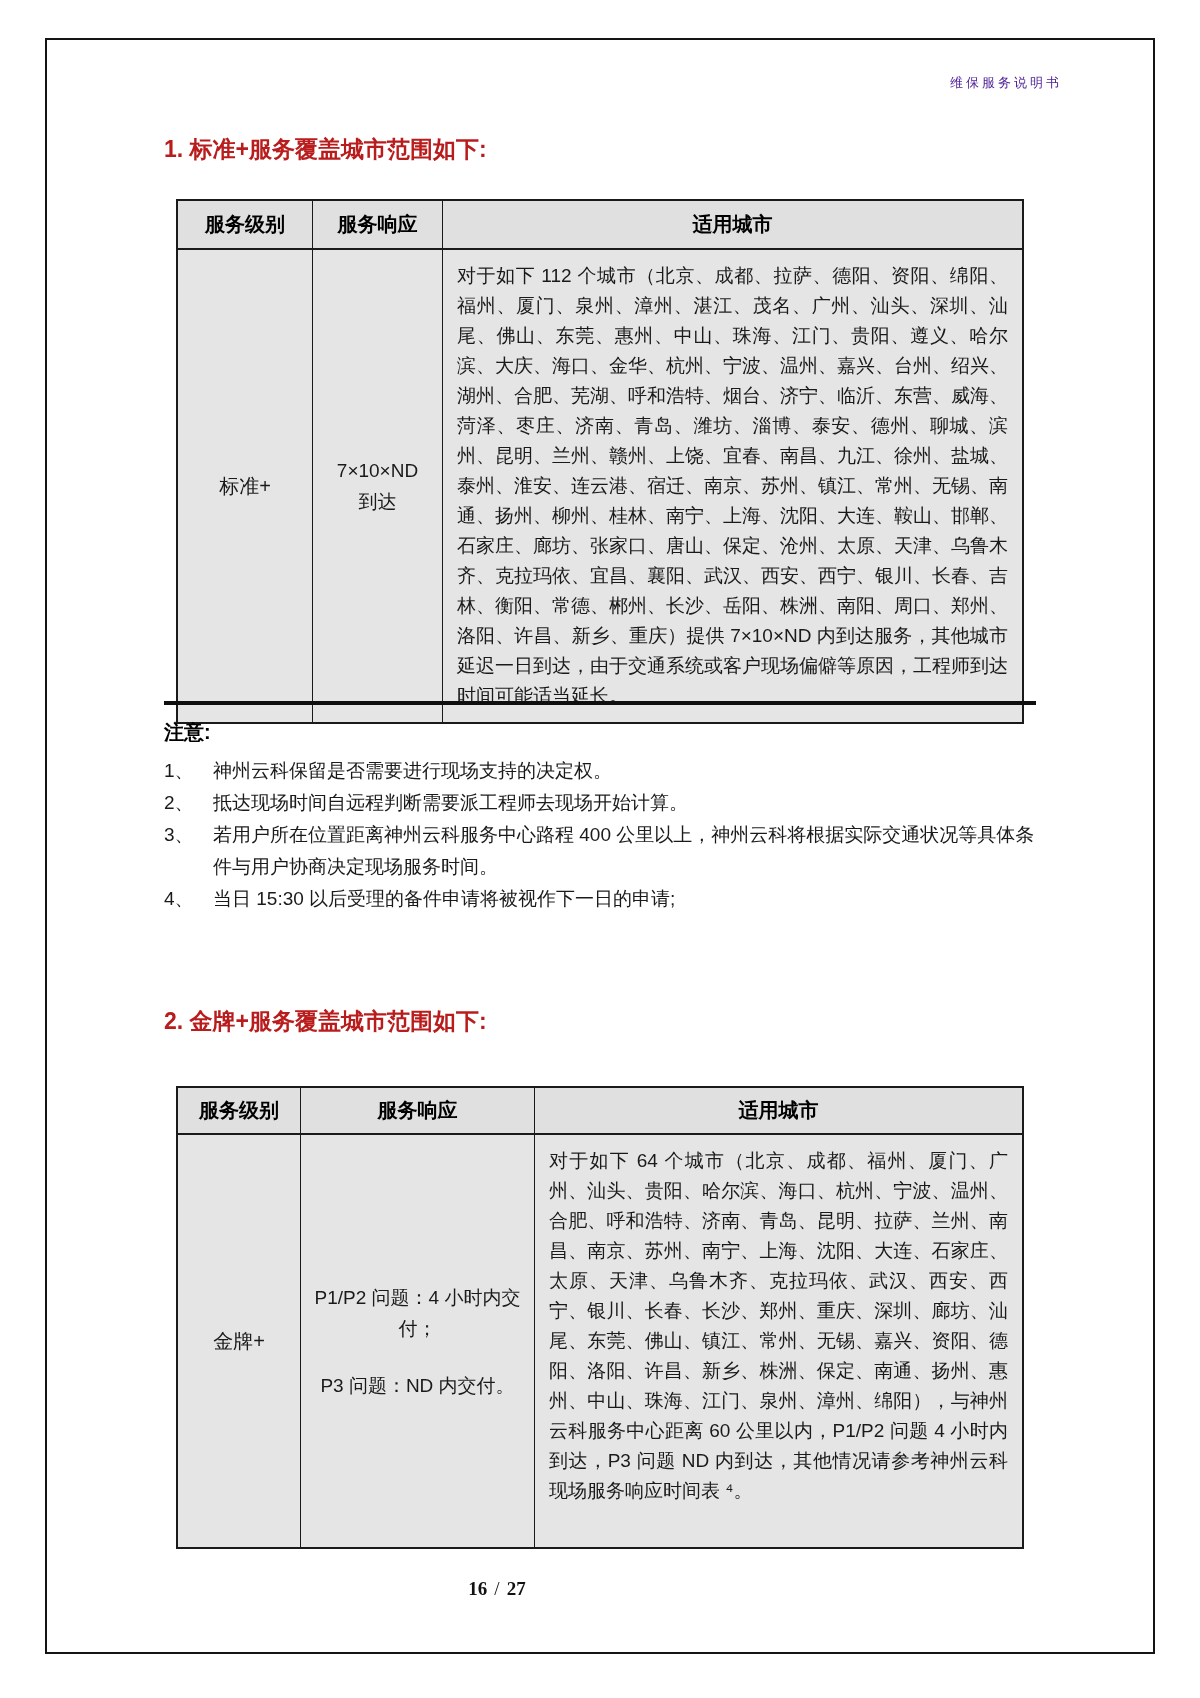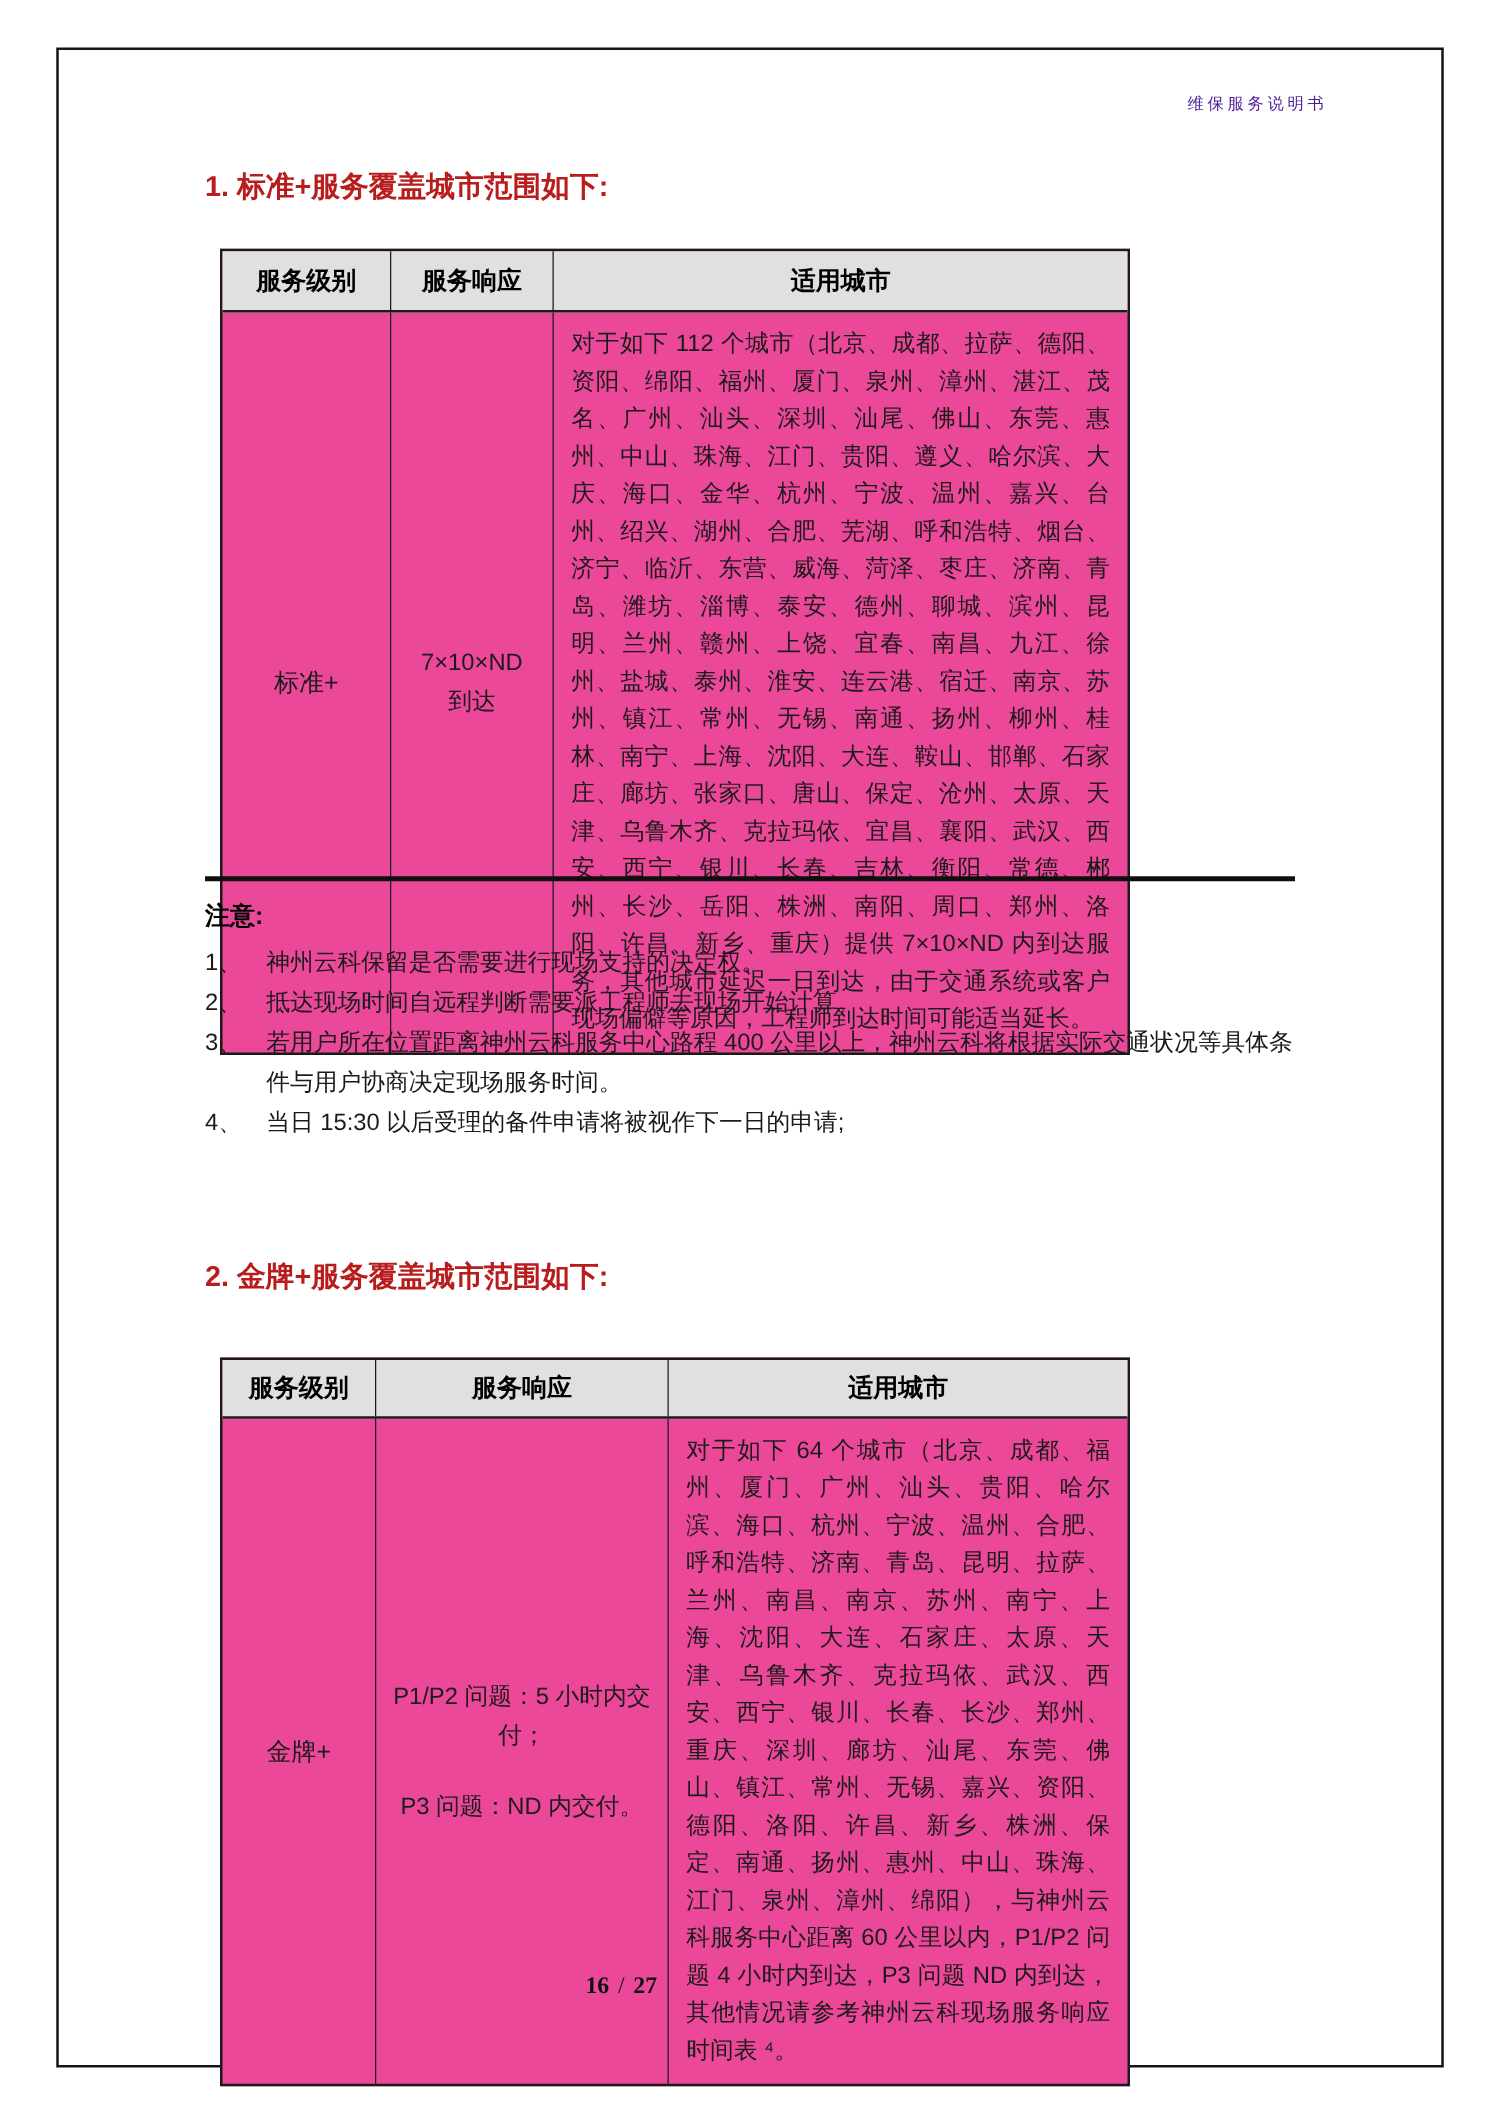--- a/index.html
+++ b/index.html
@@ -39,24 +39,24 @@
     font-weight: bold;
     color: #b91c1c;
   }
   .s1-heading { top: 134px; }
   .s2-heading { top: 1006px; }
 
   
   .tbl {
     position: absolute;
     left: 176px;
-    width: 728px;
+    width: 848px;
     border: 2px solid #1a1a1a;
     box-sizing: border-box;
-    background: #ec4899;
+    background: #e5e5e5;
   }
   .tbl-1 { top: 199px; }
   .tbl-2 { top: 1086px; }
   .tbl-header {
     display: flex;
     background: #e0e0e0;
     border-bottom: 2px solid #1a1a1a;
   }
   .th {
     font-size: 20px;
@@ -210,21 +210,21 @@
 
 <div class="tbl tbl-2">
   <div class="tbl-header">
     <div class="th t2-c1 cell-border-r">服务级别</div>
     <div class="th t2-c2 cell-border-r">服务响应</div>
     <div class="th t2-c3">适用城市</div>
   </div>
   <div class="tbl-row">
     <div class="td level-cell t2-c1 cell-border-r">金牌+</div>
     <div class="td response-cell t2-c2 cell-border-r">
-      <p class="resp-para">P1/P2 问题：5 小时内交付；</p>
+      <p class="resp-para">P1/P2 问题：4 小时内交付；</p>
       <div class="resp-gap"></div>
       <p class="resp-para">P3 问题：ND 内交付。</p>
     </div>
     <div class="td cities-cell t2-c3">对于如下 64 个城市（北京、成都、福州、厦门、广州、汕头、贵阳、哈尔滨、海口、杭州、宁波、温州、合肥、呼和浩特、济南、青岛、昆明、拉萨、兰州、南昌、南京、苏州、南宁、上海、沈阳、大连、石家庄、太原、天津、乌鲁木齐、克拉玛依、武汉、西安、西宁、银川、长春、长沙、郑州、重庆、深圳、廊坊、汕尾、东莞、佛山、镇江、常州、无锡、嘉兴、资阳、德阳、洛阳、许昌、新乡、株洲、保定、南通、扬州、惠州、中山、珠海、江门、泉州、漳州、绵阳），与神州云科服务中心距离 60 公里以内，P1/P2 问题 4 小时内到达，P3 问题 ND 内到达，其他情况请参考神州云科现场服务响应时间表 ⁴。</div>
   </div>
 </div>
 
 <div class="page-footer">
   <span class="num">16</span><span class="sep">/</span><span class="num">27</span>
 </div>

